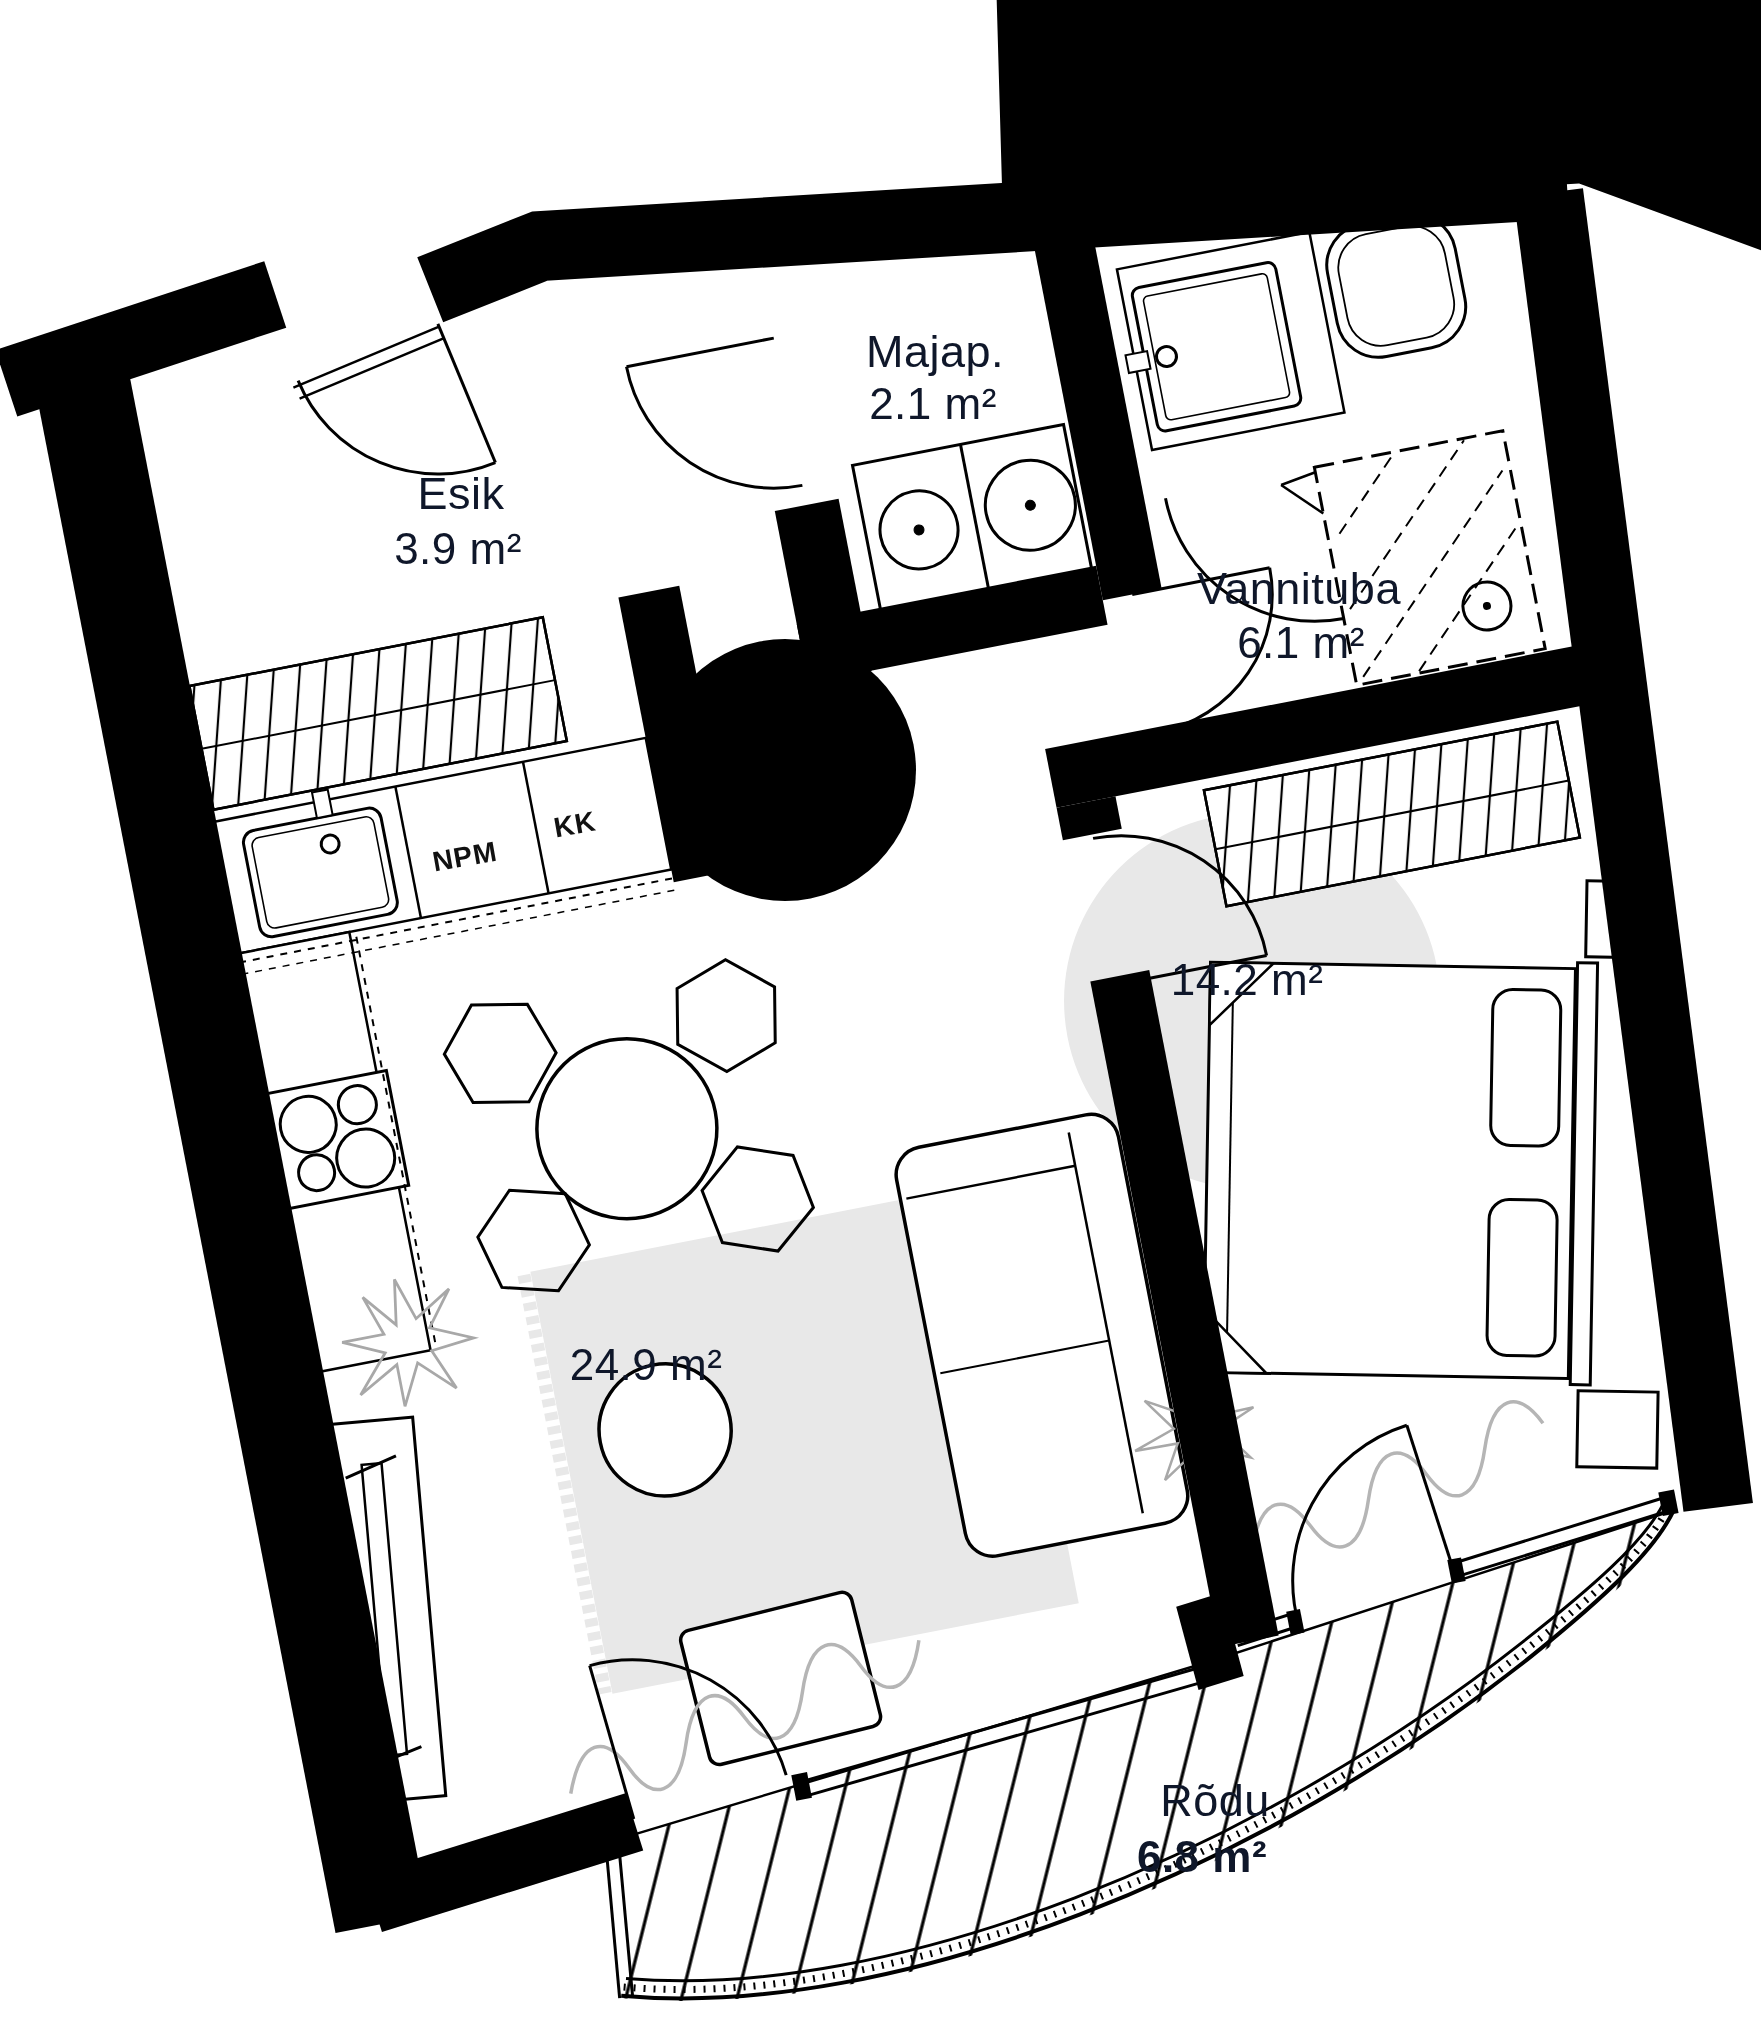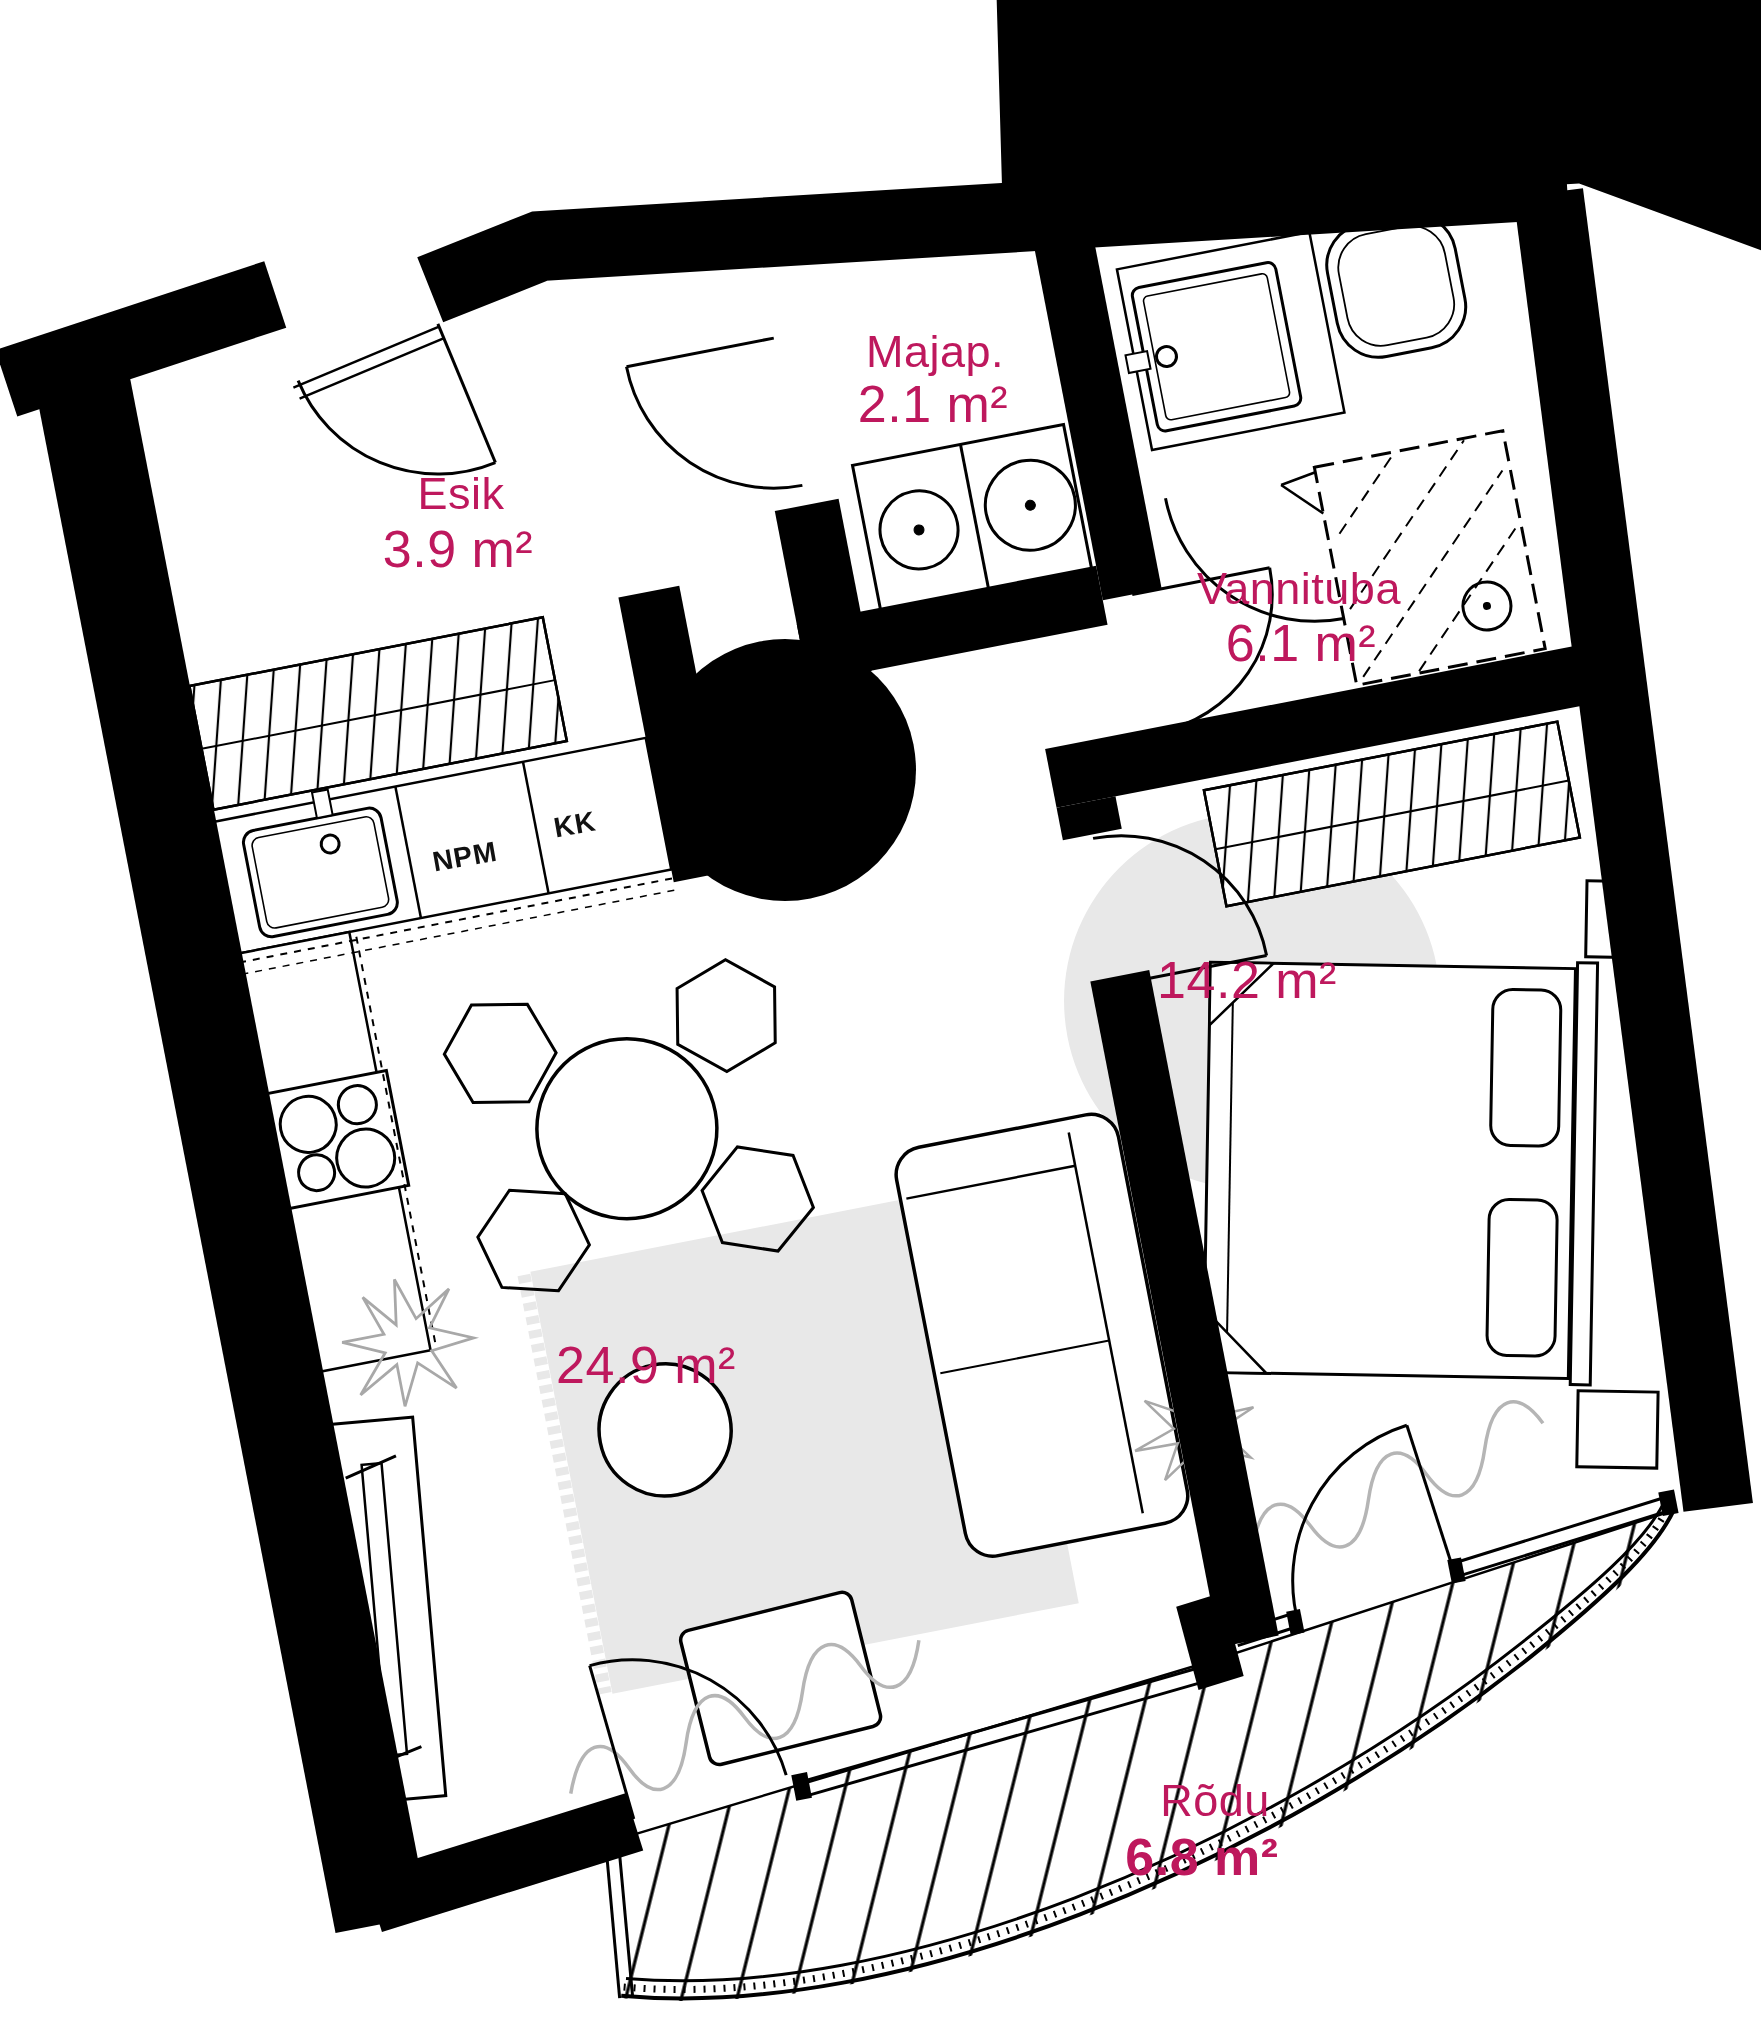--- a/index.html
+++ b/index.html
@@ -1,21 +1,21 @@
 <!DOCTYPE html>
 <html><head>
 <meta charset="utf-8">
 <style>
   html,body{margin:0;padding:0;background:#ffffff;}
   #stage{position:relative;width:1761px;height:2030px;background:#ffffff;overflow:hidden;
          font-family:"Liberation Sans",sans-serif;}
   #plan-svg{position:absolute;left:0;top:0;}
   .label{position:absolute;transform:translate(-50%,-50%);white-space:nowrap;
-         color:#be185d;font-size:45px;letter-spacing:0.5px;text-align:center;}
-  .label.area{font-size:52px;}
+         color:#0f172a;font-size:45px;letter-spacing:0.5px;text-align:center;}
+  .label.area{font-size:44px;}
   .cab{position:absolute;transform:translate(-50%,-50%) rotate(-10deg);
        font-size:28px;font-weight:bold;letter-spacing:1px;color:#111;}
   .badge-text{position:absolute;transform:translate(-50%,-54%);
        font-family:"DejaVu Serif",serif;font-style:italic;font-size:142px;
        color:#ffffff;letter-spacing:2px;}
 </style>
 </head>
 <body>
 
 <div id="stage">

